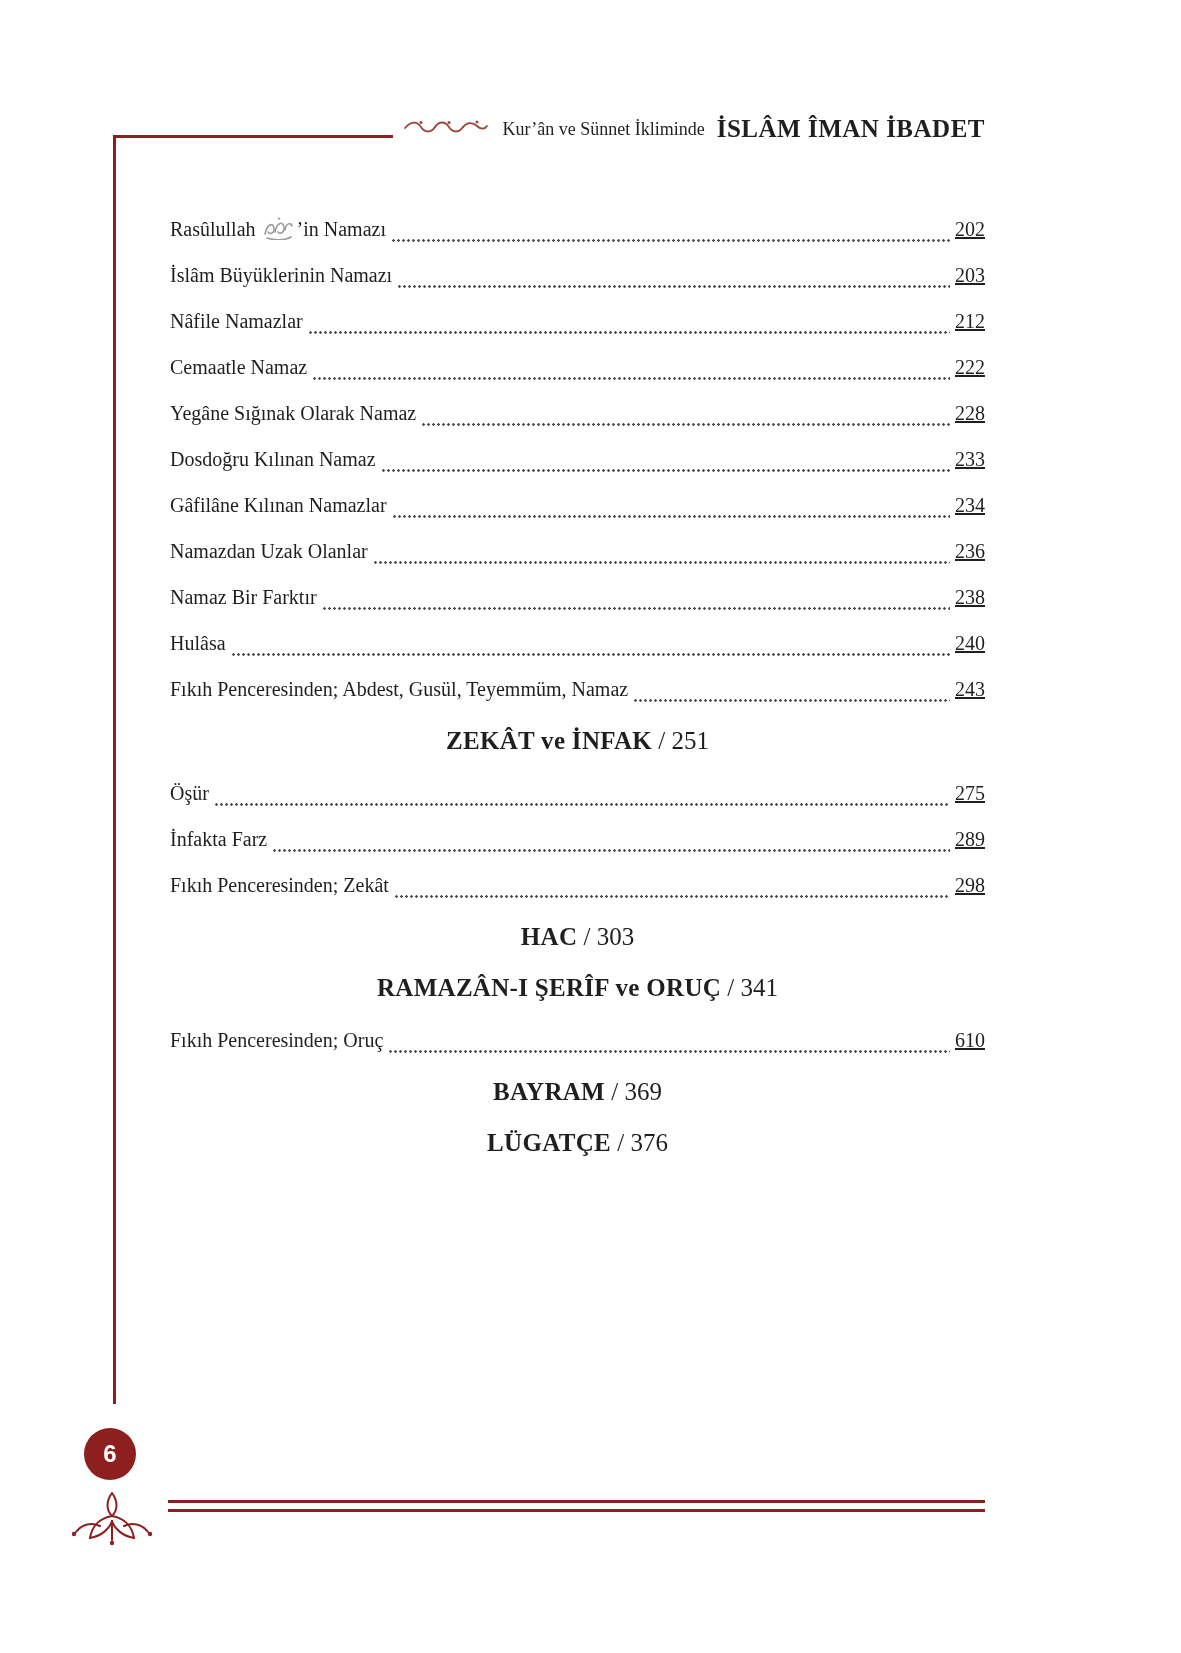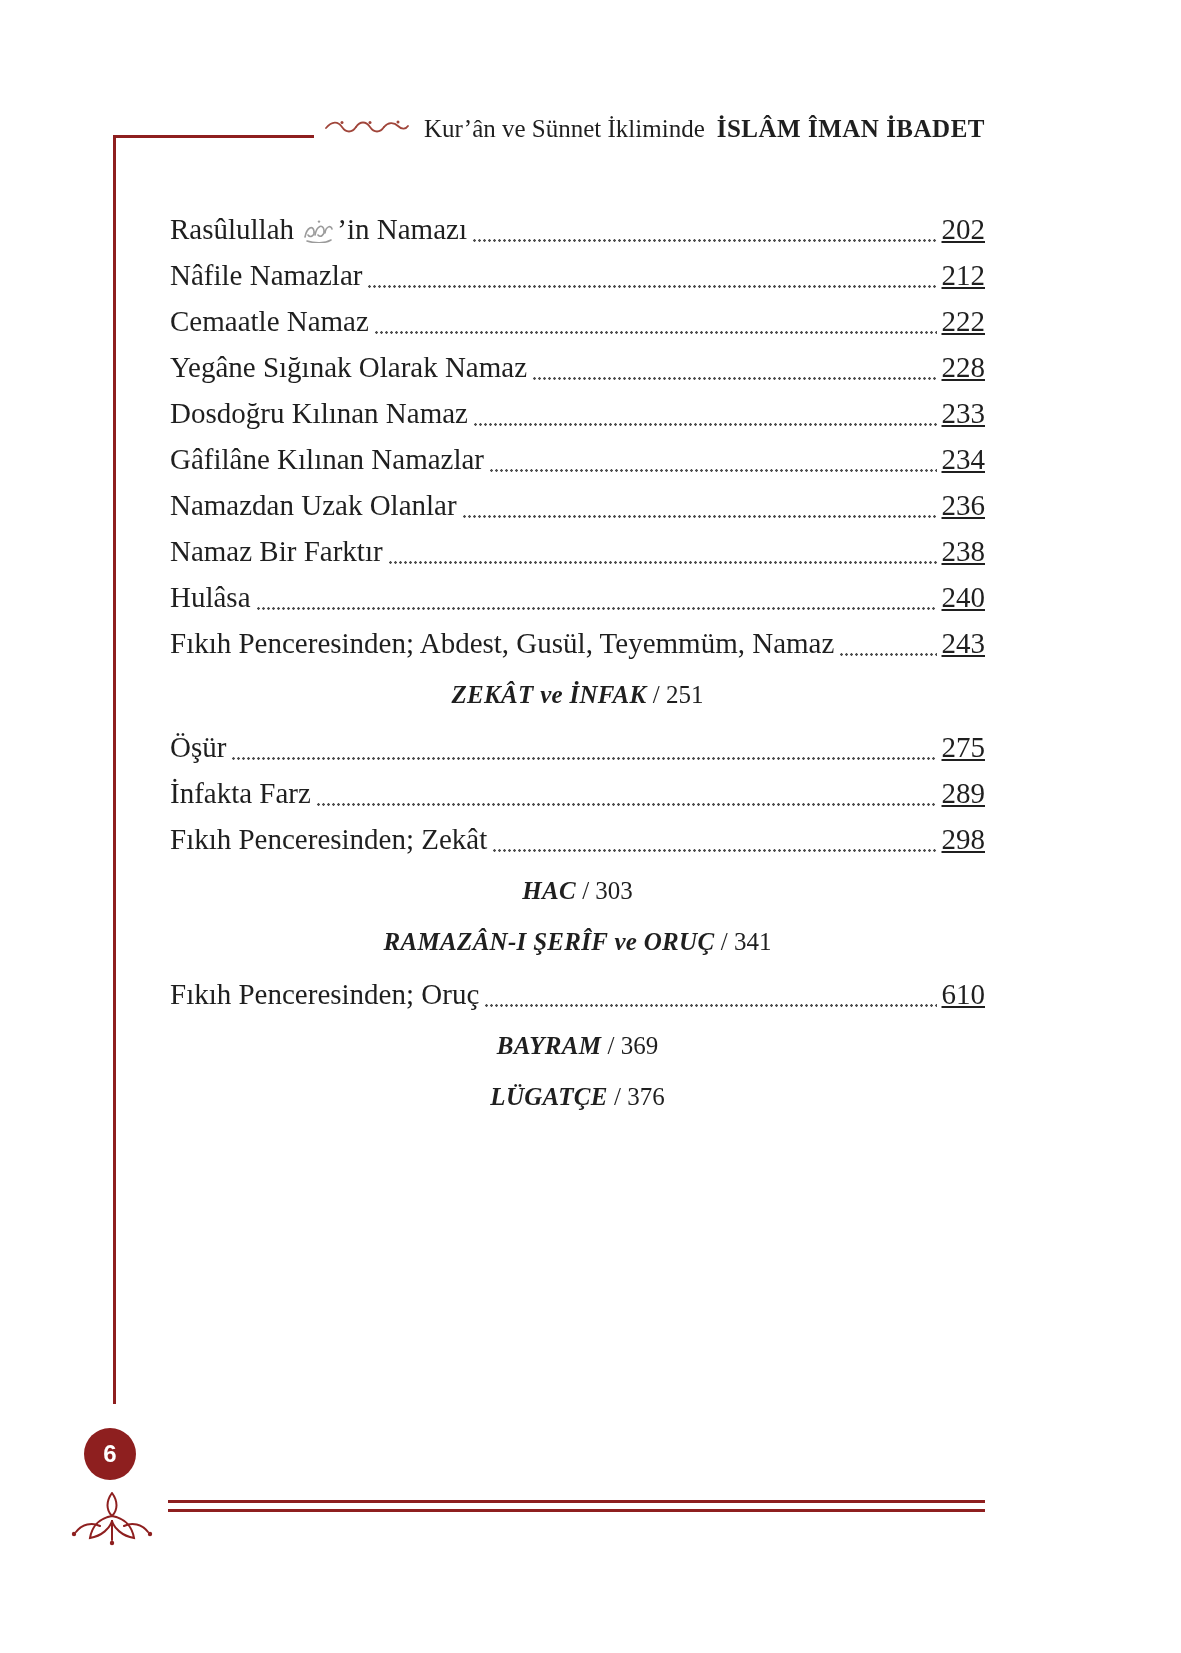--- a/index.html
+++ b/index.html
@@ -11,33 +11,33 @@
   
   .v-rule{position:absolute;left:113px;top:136px;width:3px;height:1268px;background:#8e1f1f;}
   .footer-rules{position:absolute;left:168px;right:196px;top:1500px;}
   .footer-rules .r1{height:3px;background:#8e1f1f;}
   .footer-rules .r2{height:3px;background:#8e1f1f;margin-top:6px;}
   
   .header{position:absolute;left:113px;right:196px;top:108px;height:42px;
           display:flex;align-items:center;}
   .header-rule{flex:1;height:3px;background:#8e1f1f;margin-top:14px;}
   .header-ornament{margin:0 14px 0 10px;flex:0 0 auto;}
-  .header-title-prefix{font-size:25px;white-space:nowrap;}
+  .header-title-prefix{font-size:18px;white-space:nowrap;}
   .header-title-main{font-size:25px;font-weight:600;letter-spacing:.5px;margin-left:12px;white-space:nowrap;}
   
   .toc{position:absolute;left:170px;width:815px;top:206px;}
-  .toc-row{display:flex;align-items:baseline;font-size:29px;line-height:46px;}
+  .toc-row{display:flex;align-items:baseline;font-size:20px;line-height:46px;}
   .toc-title{white-space:nowrap;flex:0 0 auto;}
   .toc-title svg{vertical-align:-4px;margin:0 2px;}
   .leader{flex:1 1 auto;min-width:18px;align-self:flex-end;height:3px;margin:0 5px 10px 6px;
           background-image:radial-gradient(circle at 1.5px 1.5px,#4f4f4f 1.1px,transparent 1.5px);
           background-repeat:repeat-x;background-size:5px 3px;}
   .toc-page{white-space:nowrap;flex:0 0 auto;text-decoration:underline;}
   .toc-heading{text-align:center;font-size:25px;line-height:44px;margin:7px 0;}
-  .toc-heading .hlbl{font-weight:bold;letter-spacing:.3px;font-style:italic;}
+  .toc-heading .hlbl{font-weight:bold;letter-spacing:.3px;}
   .toc-heading .hpage{font-weight:normal;}
   
   .page-badge{position:absolute;left:84px;top:1428px;width:52px;height:52px;border-radius:50%;
               background:#8e1f1f;color:#ffffff;display:flex;align-items:center;justify-content:center;
               font-family:"Liberation Sans", sans-serif;font-weight:bold;font-size:24px;}
   .footer-ornament{position:absolute;left:66px;top:1488px;}
 </style>
 </head>
 <body>
 
@@ -67,20 +67,25 @@
     <g fill="none" stroke="#9b9b9b" stroke-width="1.6" stroke-linecap="round">
       <path d="M2 18 C4 8, 10 6, 11 12 C12 17, 7 19, 5 16"></path>
       <path d="M12 16 C14 6, 20 5, 21 11 C22 16, 17 19, 15 16"></path>
       <path d="M22 14 C23 7, 28 6, 29 10"></path>
       <path d="M4 22 C12 24.5, 22 24.5, 28 21"></path>
     </g>
     <circle cx="16" cy="2.6" r="1.2" fill="#9b9b9b"></circle>
   </svg>’in Namazı</span>
       <span class="leader"></span>
       <span class="toc-page">202</span>
+    </div>
+    <div class="toc-row">
+      <span class="toc-title">İslâm Büyüklerinin Namazı</span>
+      <span class="leader"></span>
+      <span class="toc-page">203</span>
     </div>
     <div class="toc-row">
       <span class="toc-title">Nâfile Namazlar</span>
       <span class="leader"></span>
       <span class="toc-page">212</span>
     </div>
     <div class="toc-row">
       <span class="toc-title">Cemaatle Namaz</span>
       <span class="leader"></span>
       <span class="toc-page">222</span>

